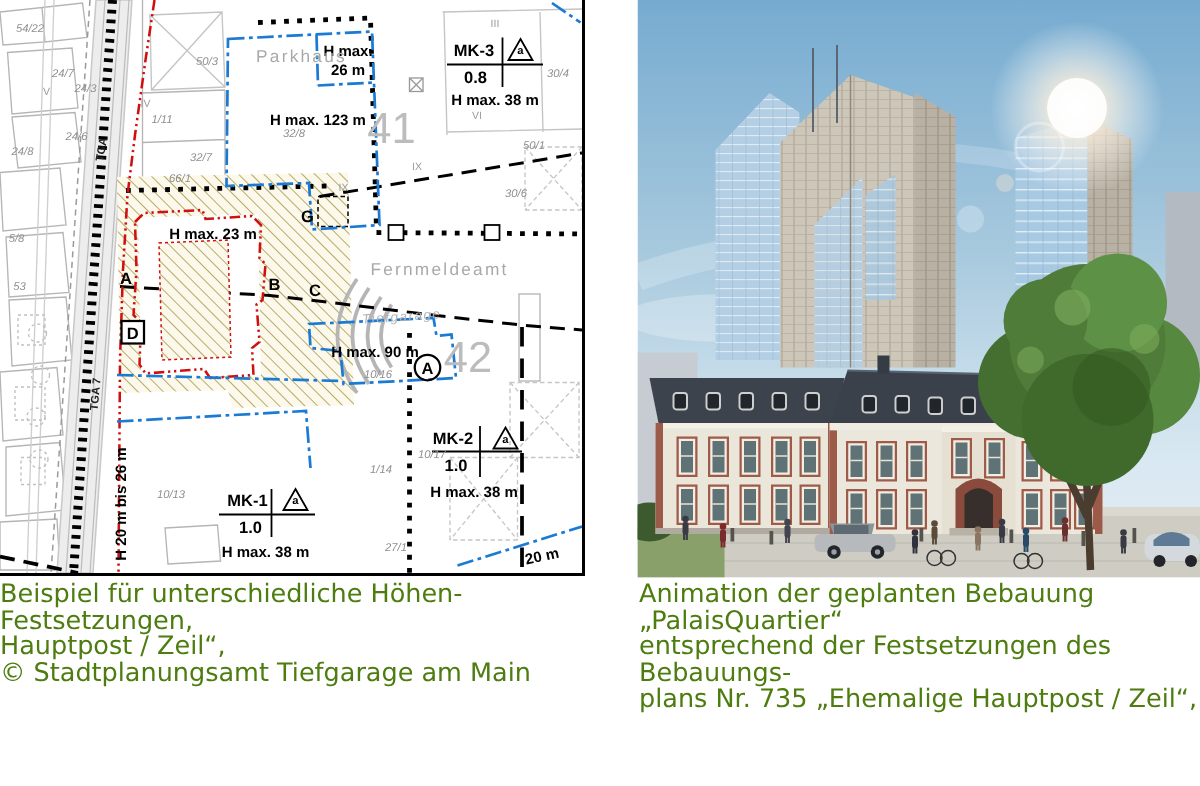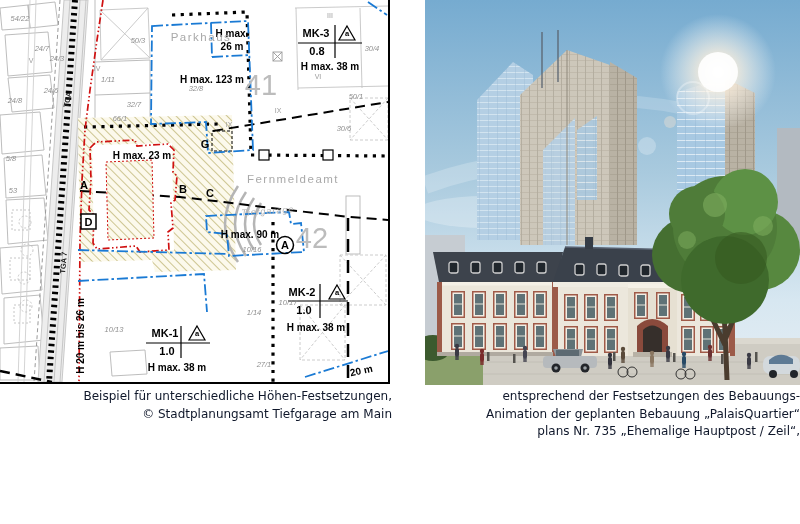--- a/index.html
+++ b/index.html
@@ -1,21 +1,21 @@
 <!DOCTYPE html>
 <html><head>
 <meta charset="utf-8">
 <style>
   html,body{margin:0;padding:0;background:#fff;}
   #page{position:relative;width:800px;height:524px;background:#fff;overflow:hidden;
         font-family:"DejaVu Sans","Liberation Sans",sans-serif;}
   #map-fig{position:absolute;left:0;top:0;width:388px;height:382px;
            border-right:2px solid #000;border-bottom:2px solid #000;background:#fff;}
   #photo-fig{position:absolute;left:425px;top:0;width:375px;height:385px;}
-  .caption{position:absolute;top:388px;width:392px;font-size:12px;line-height:17.5px;color:#0f172a;text-align:right;}
+  .caption{position:absolute;top:388px;width:392px;font-size:17px;line-height:17.5px;color:#4d7c0f;}
   #cap-left{left:0;}
   #cap-right{left:426px;width:374px;}
   
   text{font-family:"Liberation Sans",sans-serif;}
   .ml-hmax{font-weight:bold;font-size:10px;fill:#000;text-anchor:middle;}
   .ml-mk{font-weight:bold;font-size:11px;fill:#000;text-anchor:middle;}
   .ml-tri{font-weight:bold;font-size:7.5px;fill:#000;text-anchor:middle;}
   .ml-marker{font-weight:bold;font-size:11px;fill:#000;text-anchor:middle;}
   .ml-gray-lg{font-size:29px;fill:#bcbcbc;text-anchor:middle;}
   .ml-gray-md{font-size:11.5px;fill:#a9a9a9;letter-spacing:1.5px;text-anchor:middle;}
@@ -421,21 +421,22 @@
       <circle cx="316" cy="258" r="26" fill="#35571f" opacity="0.55"></circle>
       <circle cx="290" cy="205" r="12" fill="#7fae5f" opacity="0.6"></circle>
       <circle cx="338" cy="226" r="10" fill="#7fae5f" opacity="0.55"></circle>
       <circle cx="262" cy="240" r="9" fill="#7fae5f" opacity="0.5"></circle>
     </g>
   </svg>
   </div>
 
   <div id="cap-left" class="caption">
     <div>Beispiel für unterschiedliche Höhen-Festsetzungen,</div>
+    <div>Hauptpost / Zeil“,</div>
     <div>© Stadtplanungsamt Tiefgarage am Main</div>
   </div>
   <div id="cap-right" class="caption">
+    <div>Animation der geplanten Bebauung „PalaisQuartier“</div>
     <div>entsprechend der Festsetzungen des Bebauungs-</div>
-    <div>Animation der geplanten Bebauung „PalaisQuartier“</div>
     <div>plans Nr. 735  „Ehemalige Hauptpost / Zeil“,</div>
   </div>
 
 </div>
 
 </body></html>

